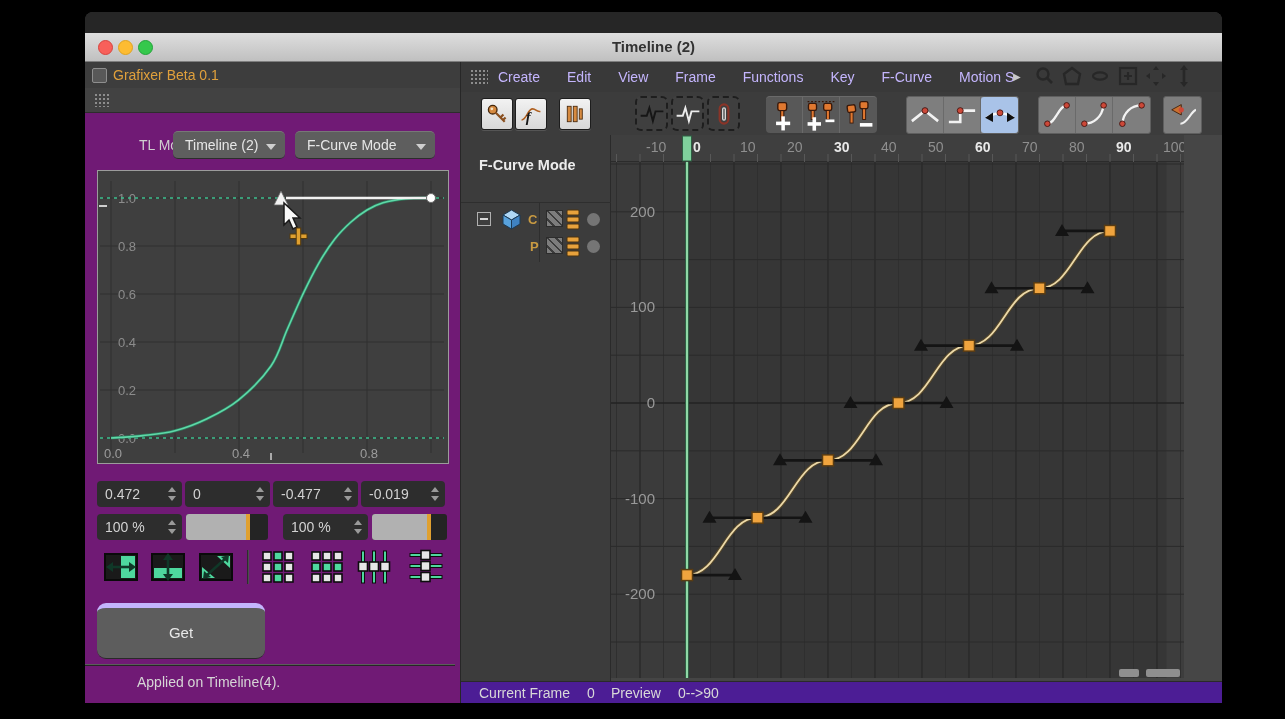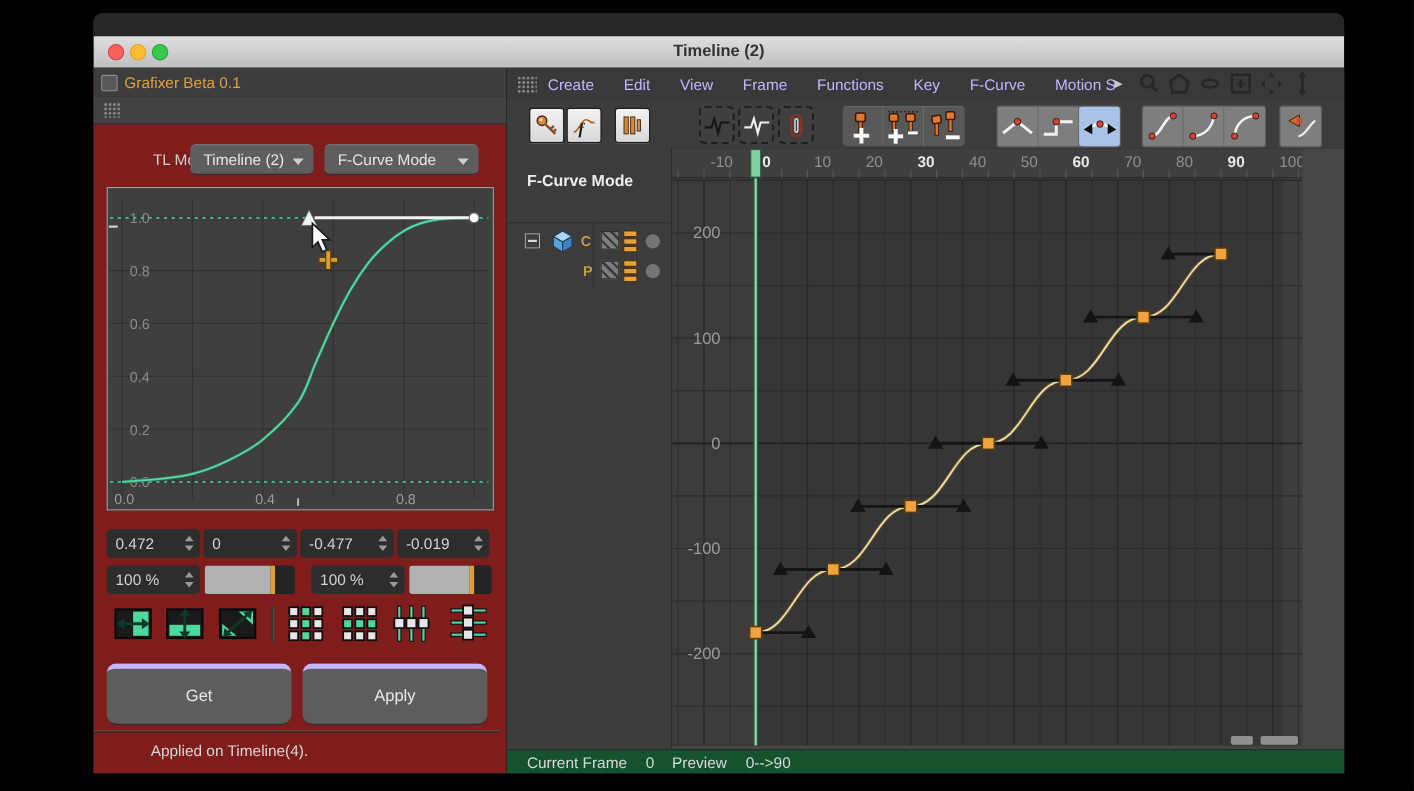--- a/index.html
+++ b/index.html
@@ -6,21 +6,21 @@
   #stage{position:relative;width:1285px;height:719px;background:#000;overflow:hidden;
          font-family:"Liberation Sans",sans-serif;-webkit-font-smoothing:antialiased;}
   .abs{position:absolute;}
   #window{left:85px;top:12px;width:1137px;height:691px;background:#3a3a3a;border-radius:8px 8px 0 0;overflow:hidden;}
   #win-backstrip{left:0;top:0;width:1137px;height:21px;background:#262626;}
   #titlebar{left:0;top:21px;width:1137px;height:28px;
             background:linear-gradient(#dedede,#c0c0c0);border-bottom:1px solid #7e7e7e;}
   .tlight{width:13px;height:13px;border-radius:50%;top:7px;}
   #titlebar .title{left:0;top:0;width:100%;text-align:center;line-height:28px;font-size:15px;font-weight:bold;color:#333;}
   
-  #plugin{left:0;top:50px;width:375px;height:641px;background:#7f1d1d;}
+  #plugin{left:0;top:50px;width:375px;height:641px;background:#701a75;}
   #plugin-header{left:0;top:0;width:375px;height:26px;background:#3d3d3d;border-bottom:1px solid #2d2d2d;}
   #plugin-grip-row{left:0;top:26px;width:375px;height:24px;background:#424242;border-bottom:1px solid #2d2d2d;}
   .grip{background-image:radial-gradient(circle,#8d8d8d 1px,transparent 1.4px);background-size:4px 4px;}
   .checkbox{width:13px;height:13px;background:#585858;border:1px solid #8e8e8e;border-radius:2px;}
   .plugin-title{color:#e0a03c;font-size:14px;line-height:26px;}
   .label{color:#cfcfcf;font-size:14px;margin-left:40px;}
   .dropdown{background:#5e5e5e;border-radius:5px;border-top:1px solid #777;border-bottom:1px solid #2c2c2c;
             color:#e6e6e6;font-size:14px;line-height:27px;padding-left:12px;box-sizing:border-box;cursor:default;}
   .dd-caret{position:absolute;right:9px;top:12px;width:0;height:0;border-left:5px solid transparent;
             border-right:5px solid transparent;border-top:6px solid #cfcfcf;}
@@ -48,21 +48,21 @@
   .tb-block{background:#585858;border-radius:4px;border-top:1px solid #6a6a6a;display:flex;}
   .tb-gray{background:#7e7e7e;border-radius:3px;border:1px solid #5f5f5f;display:flex;}
   .tb-cell{border-right:1px solid #6a6a6a;display:flex;align-items:center;justify-content:center;}
   .tb-cell:last-child{border-right:none;}
   .tb-sel{background:#a9c3e8;border-radius:3px;}
   #fcm-label{color:#ececec;font-size:14.5px;font-weight:bold;}
   .obj-label{color:#c89a42;font-size:13px;font-weight:bold;}
   .hatch{width:15px;height:15px;background:#7d7d7d;border:1px solid #2c2c2c;
          background-image:repeating-linear-gradient(45deg,transparent 0 4px,#3c3c3c 4px 6px);}
   .dot-circle{width:13px;height:13px;border-radius:50%;background:#757575;}
-  #statusbar{left:0;top:619px;width:762px;height:22px;background:#14532d;border-top:1px solid #2a2a2a;}
+  #statusbar{left:0;top:619px;width:762px;height:22px;background:#4c1d95;border-top:1px solid #2a2a2a;}
   #statusbar span{color:#d8d8d8;font-size:14px;line-height:22px;}
   #right-gutter{left:723px;top:73px;width:39px;height:546px;background:#464646;}
   .scrollbit{background:#8f8f8f;border-radius:2px;height:8px;top:607px;}
 </style>
 </head>
 <body>
 
 <div id="stage">
   <div id="window" class="abs">
     <div id="win-backstrip" class="abs"></div>
@@ -217,21 +217,20 @@
               <rect x="14" y="2.5" width="9" height="9" fill="#e6e6e6" stroke="#0d0d0d" stroke-width="1.6"></rect>
               <rect x="3" y="16.5" width="32" height="3" fill="#4ed79e" stroke="#0d0d0d" stroke-width="1"></rect>
               <rect x="14" y="13.5" width="9" height="9" fill="#e6e6e6" stroke="#0d0d0d" stroke-width="1.6"></rect>
               <rect x="3" y="27.5" width="32" height="3" fill="#4ed79e" stroke="#0d0d0d" stroke-width="1"></rect>
               <rect x="14" y="24.5" width="9" height="9" fill="#e6e6e6" stroke="#0d0d0d" stroke-width="1.6"></rect>
             </svg></div>
         </div>
       <div class="abs" style="left:162px;top:488px;width:1px;height:34px;background:#2e2e2e;border-right:1px solid #4e4e4e;"></div>
 
       <div class="bigbtn abs" style="left:12px;top:541px;width:168px;height:50px;">Get</div>
-      <div class="bigbtn abs" style="left:190px;top:541px;width:168px;height:50px;">Apply</div>
 
       <div id="plugin-sep" class="abs"></div>
       <div class="label abs" style="left:12px;top:612px;font-size:14px;color:#d6d6d6;">Applied on Timeline(4).</div>
     </div>
 
     <div id="timeline" class="abs">
       <div id="menubar" class="abs">
         <div class="grip abs" style="left:9px;top:7px;width:18px;height:16px;"></div>
         <div id="menus" class="abs" style="left:37px;top:0;display:flex;gap:27px;">
             <div class="menu-item">Create</div>

